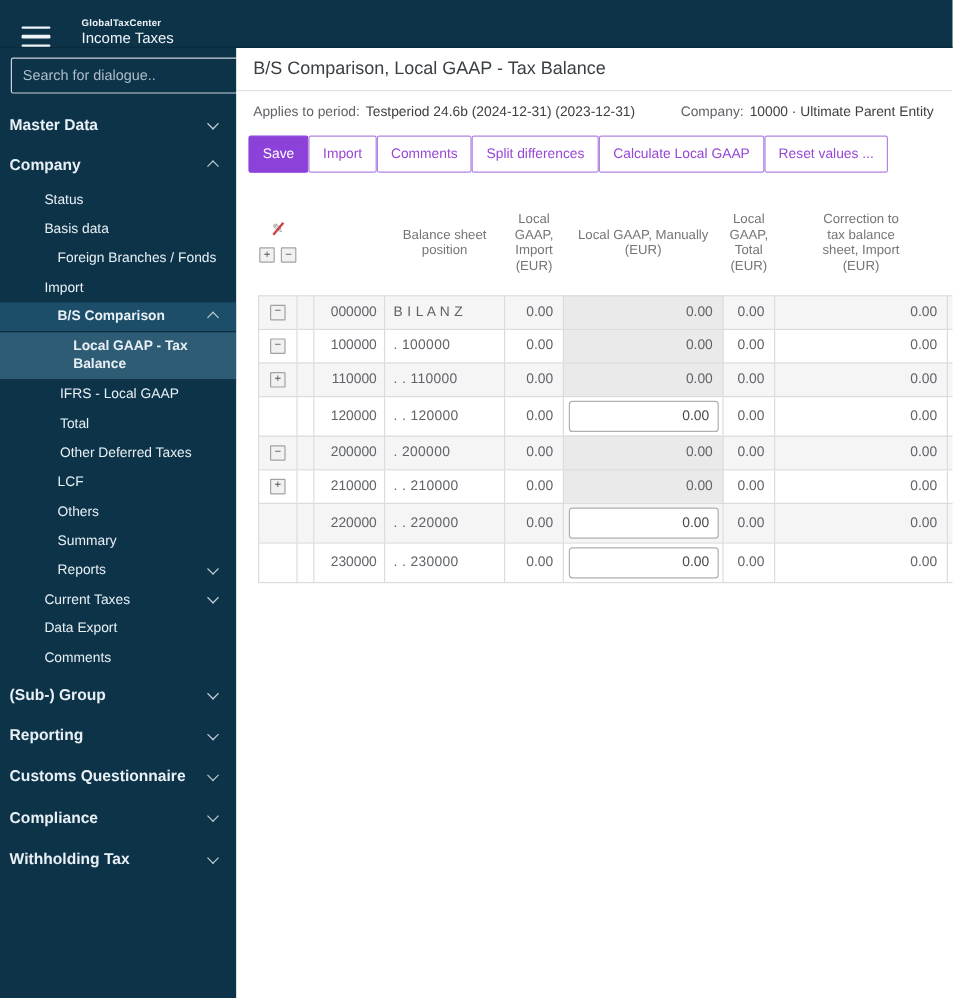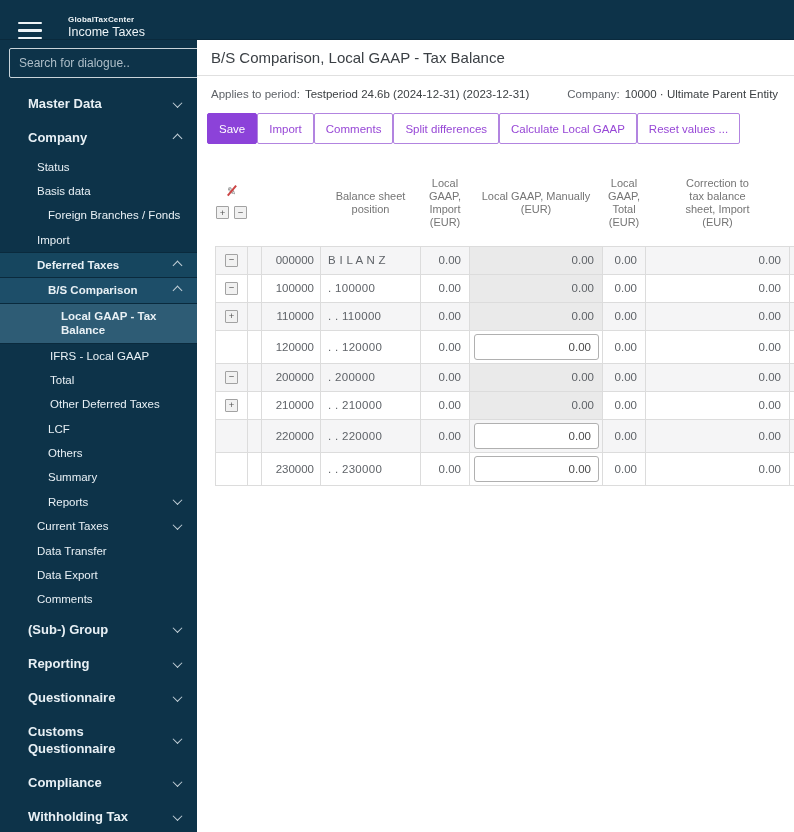--- a/index.html
+++ b/index.html
@@ -21,21 +21,21 @@
   .sidebar { width:197px; min-width:197px; background:#0d3349; color:#e8f0f5; padding-top:8px; overflow:hidden; }
   .main { flex:1; background:#fff; overflow:hidden; }
 
   
   .search { display:block; width:209px; margin:0 23px 10px 9px; height:30px; background:transparent;
             border:1px solid #c9d4da; border-radius:2px; color:#e8f0f5; font-size:12px;
             padding:0 9px; font-family:"Liberation Sans",sans-serif; }
   .search::placeholder { color:#aebec8; }
   .nav-item { display:flex; align-items:center; padding-right:16px; cursor:pointer; line-height:1.25; }
   .nav-item .lbl { padding:5px 0; }
-  .nav-item.lvl0 { padding-left:28px; font-size:13px; font-weight:bold; margin-top:2px; }
+  .nav-item.lvl0 { padding-left:8px; font-size:13px; font-weight:bold; margin-top:2px; }
   .nav-item.lvl0 .lbl { padding:8px 0; }
   .nav-item.lvl1 { padding-left:37px; font-size:11.5px; }
   .nav-item.lvl2 { padding-left:48px; font-size:11.5px;text-align:right; }
   .nav-item.lvl3 { padding-left:50px; font-size:11.5px; }
   .nav-item.bold { font-weight:bold; }
   .nav-item.hl1 { background:#16465f; border-top:1px solid #0a2a3d; border-bottom:1px solid #0a2a3d; }
   .nav-item.hl2 { background:#1d4e69; border-bottom:1px solid #0a2a3d; }
   .nav-item.selected { background:#2e5c75; border-bottom:1px solid #0a2a3d; padding-left:61px; }
   .chev { width:7px; height:7px; border-right:1.6px solid #c3d0d8; border-bottom:1.6px solid #c3d0d8;
           margin-left:auto; flex:none; }
@@ -117,24 +117,20 @@
           </div>
           <div class="nav-item lvl1">
             <span class="lbl">Basis data</span>
           </div>
           <div class="nav-item lvl2">
             <span class="lbl">Foreign Branches / Fonds</span>
           </div>
           <div class="nav-item lvl1">
             <span class="lbl">Import</span>
           </div>
-          <div class="nav-item lvl1 bold hl1">
-            <span class="lbl">Deferred Taxes</span>
-            <span class="chev up"></span>
-          </div>
           <div class="nav-item lvl2 bold hl2">
             <span class="lbl">B/S Comparison</span>
             <span class="chev up"></span>
           </div>
           <div class="nav-item lvl3 bold selected">
             <span class="lbl">Local GAAP - Tax Balance</span>
           </div>
           <div class="nav-item lvl3">
             <span class="lbl">IFRS - Local GAAP</span>
           </div>
@@ -155,38 +151,31 @@
           </div>
           <div class="nav-item lvl2">
             <span class="lbl">Reports</span>
             <span class="chev down"></span>
           </div>
           <div class="nav-item lvl1">
             <span class="lbl">Current Taxes</span>
             <span class="chev down"></span>
           </div>
           <div class="nav-item lvl1">
-            <span class="lbl">Data Transfer</span>
-          </div>
-          <div class="nav-item lvl1">
             <span class="lbl">Data Export</span>
           </div>
           <div class="nav-item lvl1">
             <span class="lbl">Comments</span>
           </div>
           <div class="nav-item lvl0">
             <span class="lbl">(Sub-) Group</span>
             <span class="chev down"></span>
           </div>
           <div class="nav-item lvl0">
             <span class="lbl">Reporting</span>
-            <span class="chev down"></span>
-          </div>
-          <div class="nav-item lvl0">
-            <span class="lbl">Questionnaire</span>
             <span class="chev down"></span>
           </div>
           <div class="nav-item lvl0">
             <span class="lbl">Customs Questionnaire</span>
             <span class="chev down"></span>
           </div>
           <div class="nav-item lvl0">
             <span class="lbl">Compliance</span>
             <span class="chev down"></span>
           </div>

